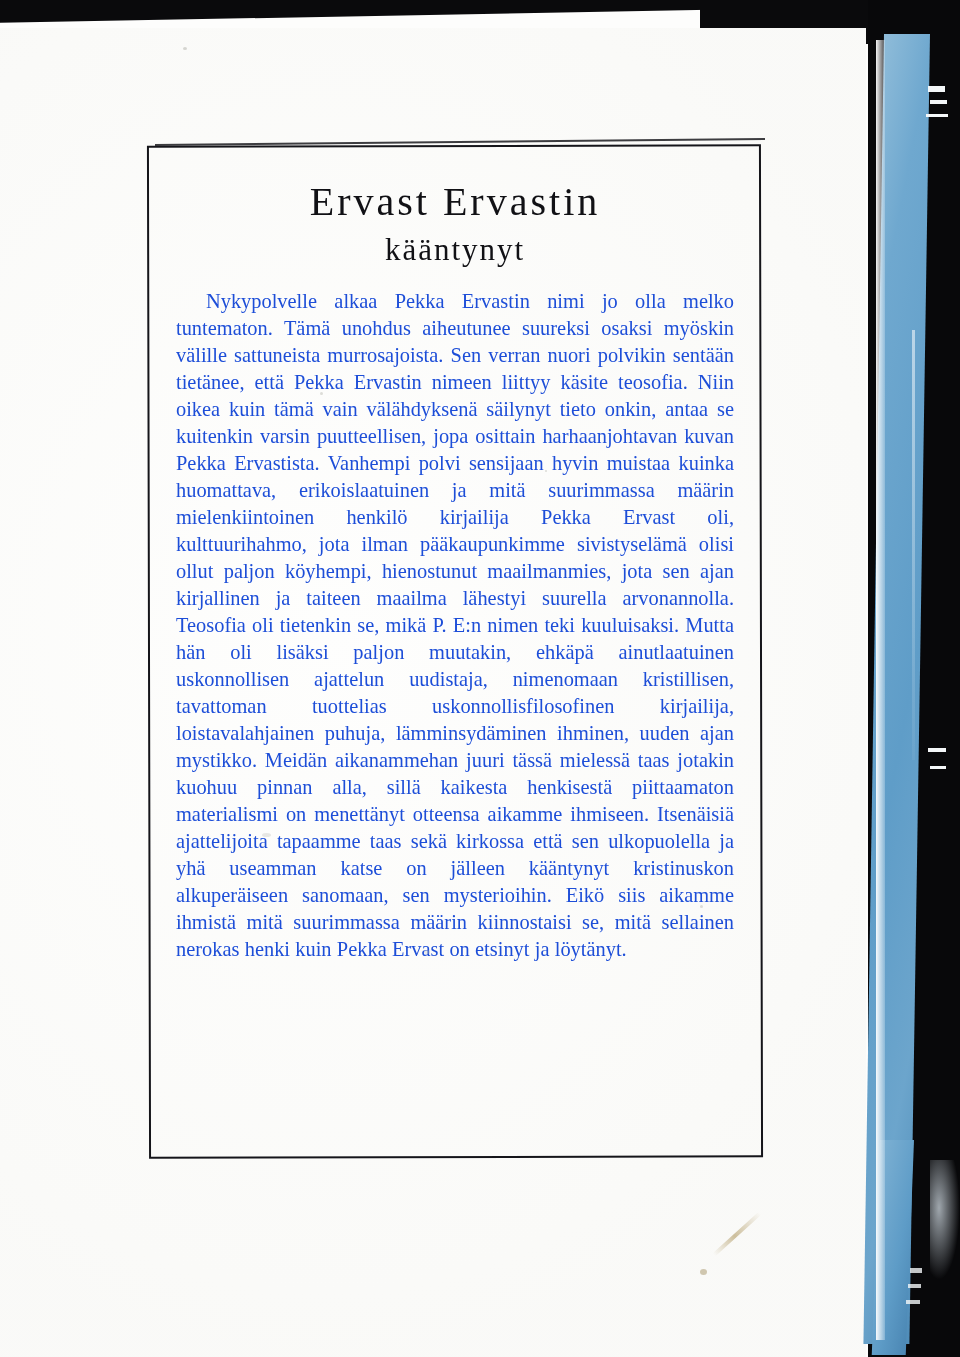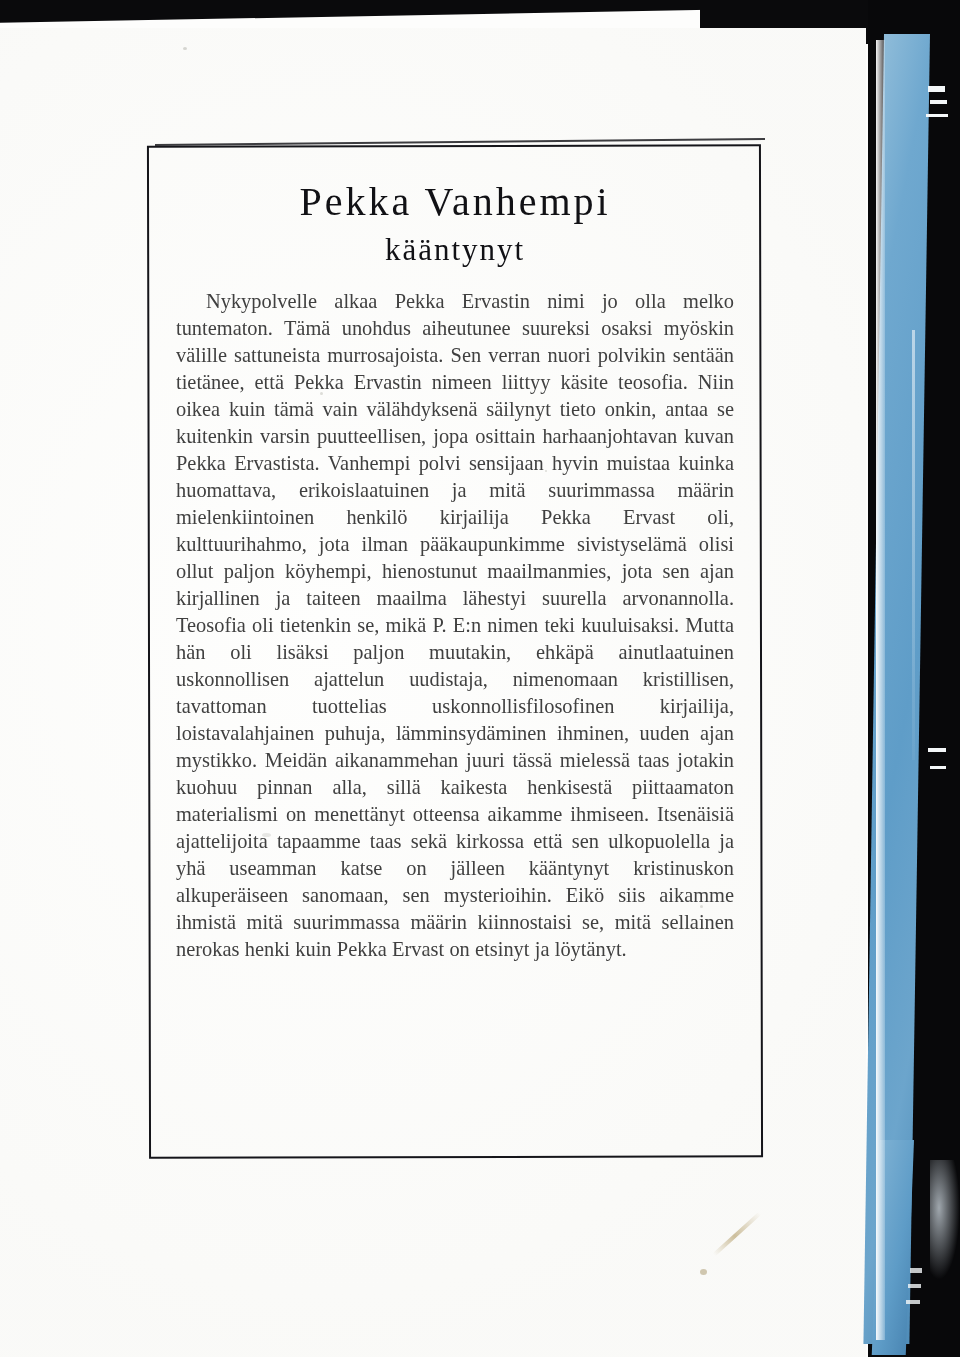--- a/index.html
+++ b/index.html
@@ -209,21 +209,21 @@
     line-height: 44px;
     display: block;
     margin-top: 2px;
   }
 
   .body-text {
     margin: 16px 0 0 0;
     font-family: "Liberation Serif", serif;
     font-size: 20.4px;
     line-height: 27.0px;
-    color: #404040;
+    color: #1d4ed8;
     text-align: justify;
     text-indent: 30px;
     hyphens: manual;
     word-spacing: 0.2px;
   }
 
   
   .speckle {
     position: absolute;
     border-radius: 50%;
@@ -282,21 +282,21 @@
   <div class="spine-tick tick-6"></div>
   <div class="spine-tick tick-7"></div>
   <div class="spine-tick tick-8"></div>
   <div class="spine-smudge"></div>
 
   <div class="frame"></div>
   <div class="frame-top-extra"></div>
 
   <div class="text-col">
     <h1 class="title">
-      <span class="title-line-1">Pekka Vanhempi</span>
+      <span class="title-line-1">Ervast Ervastin</span>
       <span class="title-line-2">kääntynyt</span>
     </h1>
     <p class="body-text">Nykypolvelle alkaa Pekka Ervastin nimi jo olla melko tuntematon. Tämä unohdus aiheutunee suureksi osaksi myöskin välille sattuneista murrosajoista. Sen verran nuori polvikin sentään tietänee, että Pekka Ervastin nimeen liittyy käsite teosofia. Niin oikea kuin tämä vain välähdyksenä säilynyt tieto onkin, antaa se kuitenkin varsin puutteellisen, jopa osittain harhaanjohtavan kuvan Pekka Ervastista. Vanhempi polvi sensijaan hyvin muistaa kuinka huomattava, erikoislaatuinen ja mitä suurimmassa määrin mielenkiintoinen henkilö kirjailija Pekka Ervast oli, kulttuurihahmo, jota ilman pääkaupunkimme sivistyselämä olisi ollut paljon köyhempi, hienostunut maailmanmies, jota sen ajan kirjallinen ja taiteen maailma lähestyi suurella arvonannolla. Teosofia oli tietenkin se, mikä P. E:n nimen teki kuuluisaksi. Mutta hän oli lisäksi paljon muutakin, ehkäpä ainutlaatuinen uskonnollisen ajattelun uudistaja, nimenomaan kristillisen, tavattoman tuottelias uskonnollisfilosofinen kirjailija, loistavalahjainen puhuja, lämminsydäminen ihminen, uuden ajan mystikko. Meidän aikanammehan juuri tässä mielessä taas jotakin kuohuu pinnan alla, sillä kaikesta henkisestä piittaamaton materialismi on menettänyt otteensa aikamme ihmiseen. Itsenäisiä ajattelijoita tapaamme taas sekä kirkossa että sen ulkopuolella ja yhä useamman katse on jälleen kääntynyt kristinuskon alkuperäiseen sanomaan, sen mysterioihin. Eikö siis aikamme ihmistä mitä suurimmassa määrin kiinnostaisi se, mitä sellainen nerokas henki kuin Pekka Ervast on etsinyt ja löytänyt.</p>
   </div>
 
   <div class="speckle" style="left:320px; top:392px; width:3px; height:3px;"></div>
   <div class="speckle" style="left:545px; top:470px; width:2px; height:2px;"></div>
   <div class="speckle" style="left:262px; top:833px; width:9px; height:4px; opacity:.35;"></div>
   <div class="speckle" style="left:424px; top:950px; width:6px; height:4px; opacity:.3;"></div>
   <div class="speckle" style="left:700px; top:905px; width:3px; height:3px;"></div>

